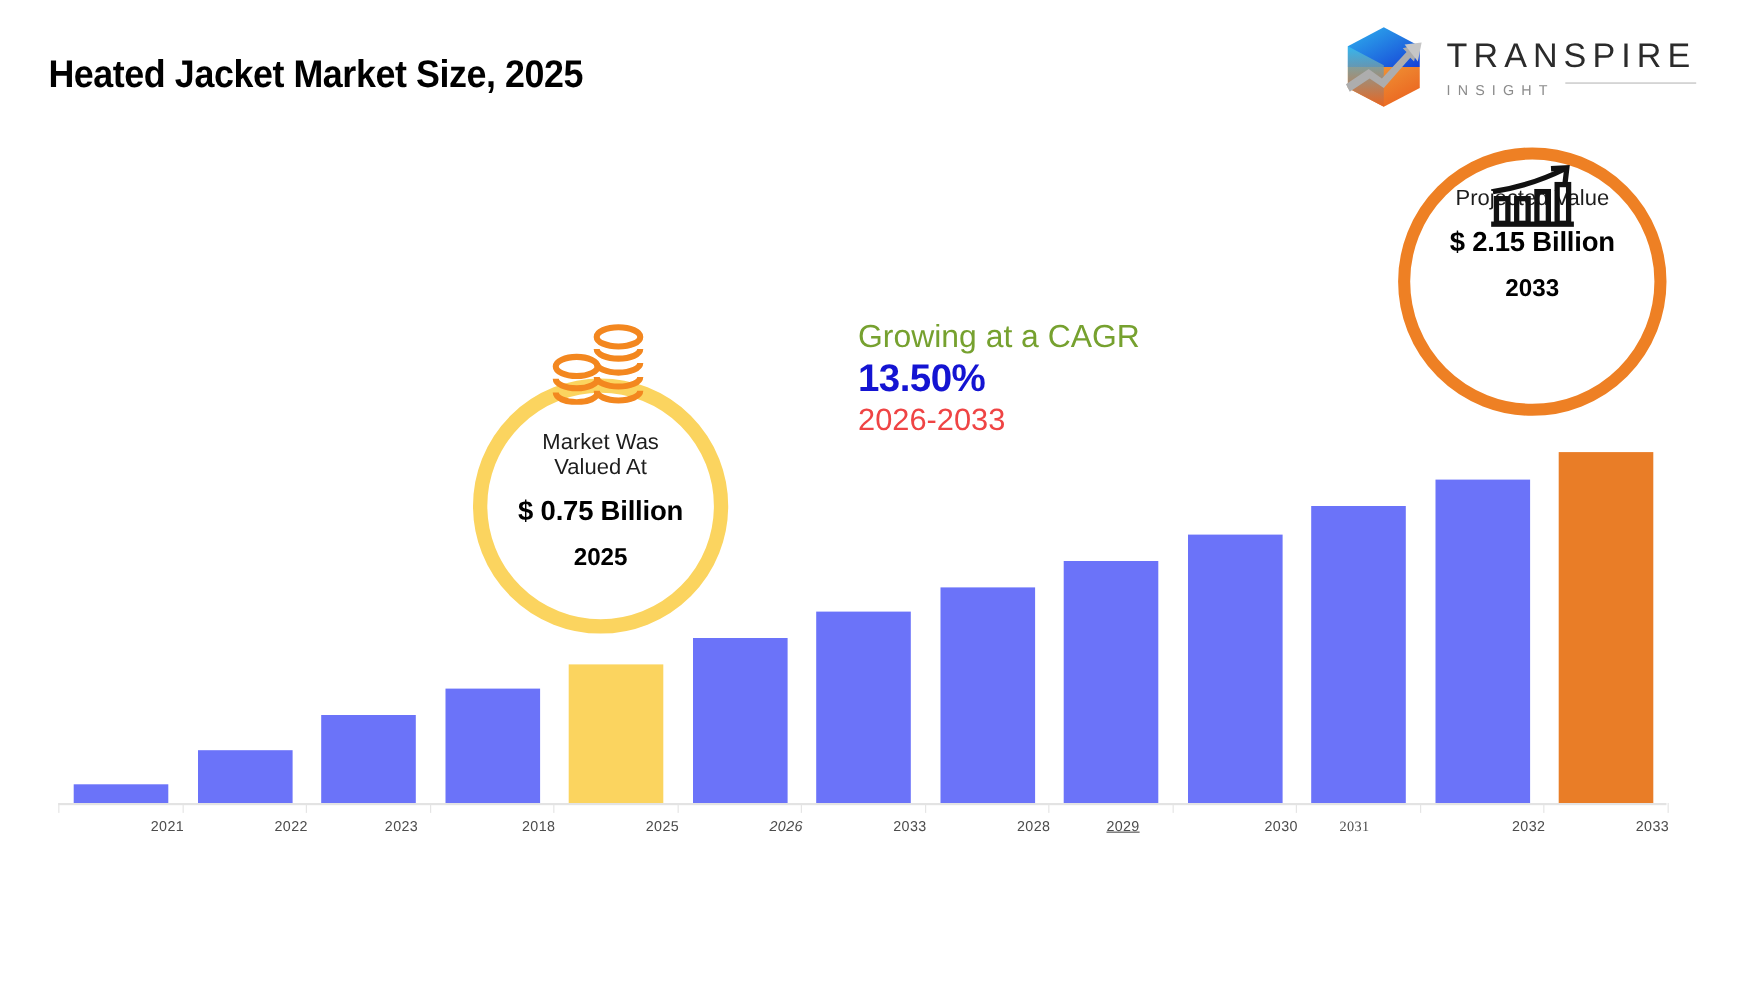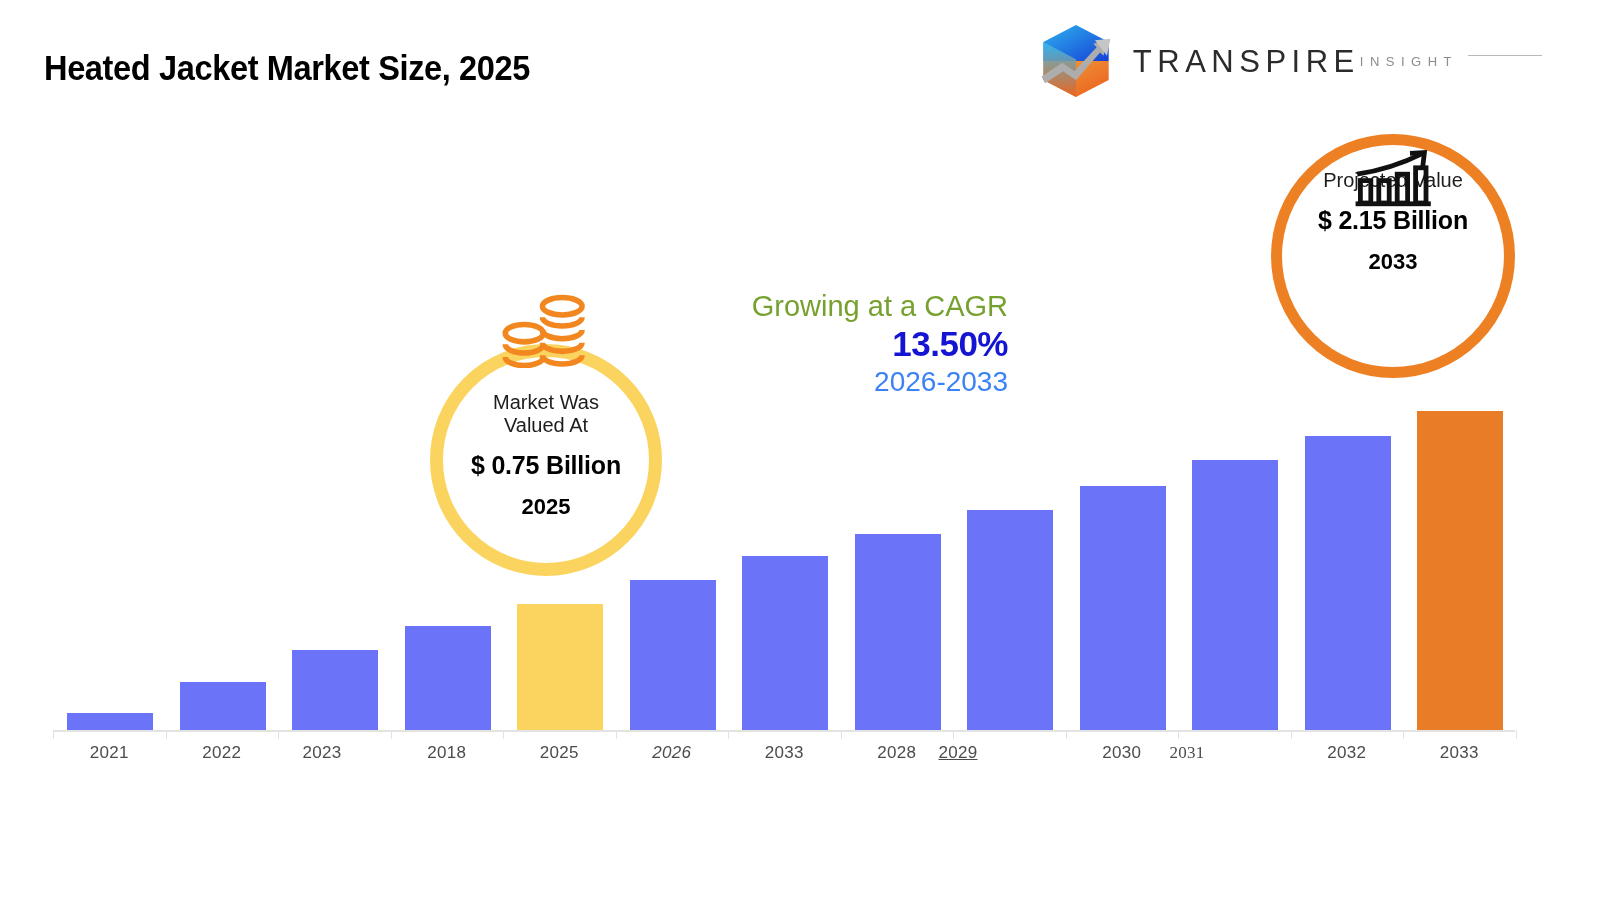--- a/index.html
+++ b/index.html
@@ -32,21 +32,21 @@
 
   
   #logo {
     position: absolute;
     right: 58px; top: 18px;
     display: flex;
     align-items: center;
     gap: 14px;
   }
   #logo-mark { width: 86px; height: 86px; display: block; }
-  #logo-text { display: flex; flex-direction: row; line-height: 1; }
+  #logo-text { display: flex; flex-direction: column; line-height: 1; }
   #logo-word {
     font-size: 31px;
     letter-spacing: 5.5px;
     color: #2b2b2b;
     font-weight: 500;
   }
   #logo-sub-row {
     display: flex; gap: 8px;
     margin-top: 9px;
   }
@@ -84,22 +84,22 @@
   .bar {
     position: absolute;
     bottom: 170px;           
     width: 86px;
     border-radius: 0;
   }
   .xlabel {
     position: absolute;
     top: 743px;
     width: 116px;
-    text-align: center;
-    font-size: 17px;
+    text-align: right;
+    font-size: 13px;
     color: #4c4c4c;
     font-family: "Liberation Sans Narrow", "Liberation Sans", sans-serif;
     letter-spacing: 0.3px;
   }
 
   
   .badge {
     position: absolute;
     border-radius: 50%;
     background: #ffffff;
@@ -151,39 +151,39 @@
   #growth-icon {
     position: absolute;
     left: 1354px; top: 150px;
     width: 80px; height: 58px;
     z-index: 5;
   }
 
   
   #cagr-block {
     position: absolute;
-    left: 716px; top: 290px;
+    left: 780px; top: 290px;
     width: 292px;
-    text-align: right;
+    text-align: left;
   }
   #cagr-label {
     font-size: 29px;
     color: #76A12F;
     line-height: 1.12;
   }
   #cagr-value {
     font-size: 35px;
     font-weight: bold;
     color: #1414D2;
     line-height: 1.28;
     letter-spacing: -0.5px;
   }
   #cagr-period {
     font-size: 28px;
-    color: #3b82f6;
+    color: #ef4444;
     line-height: 1.1;
   }
 </style>
 </head>
 <body>
 
 <div id="page">
 
   <div id="page-title">Heated Jacket Market Size, 2025</div>
 
@@ -253,21 +253,21 @@
       </div>
     <div id="labels-layer">
         <div class="xlabel" style="left: 51.25px;">2021</div>
         <div class="xlabel" style="left: 163.75px;">2022</div>
         <div class="xlabel" style="left: 264px;">2023</div>
         <div class="xlabel" style="left: 388.75px;">2018</div>
         <div class="xlabel" style="left: 501.25px;">2025</div>
         <div class="xlabel" style="left: 613.75px; font-style: italic;">2026</div>
         <div class="xlabel" style="left: 726.25px;">2033</div>
         <div class="xlabel" style="left: 838.75px;">2028</div>
-        <div class="xlabel" style="left: 900px; text-decoration: underline;">2029</div>
+        <div class="xlabel" style="left: 920px; text-decoration: underline;">2029</div>
         <div class="xlabel" style="left: 1063.75px;">2030</div>
         <div class="xlabel" style="left: 1129px; font-family: Liberation Serif, serif;">2031</div>
         <div class="xlabel" style="left: 1288.75px;">2032</div>
         <div class="xlabel" style="left: 1401.25px;">2033</div>
       </div>
   </div>
 
   <div id="cagr-block">
     <div id="cagr-label">Growing at a CAGR</div>
     <div id="cagr-value">13.50%</div>

